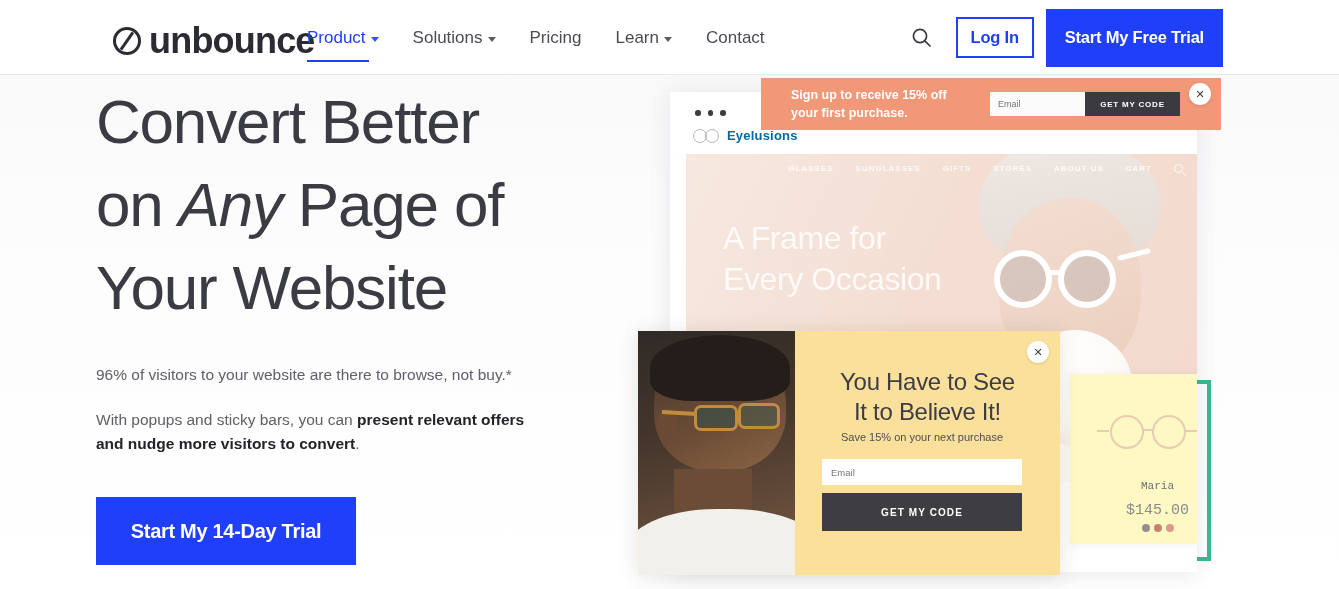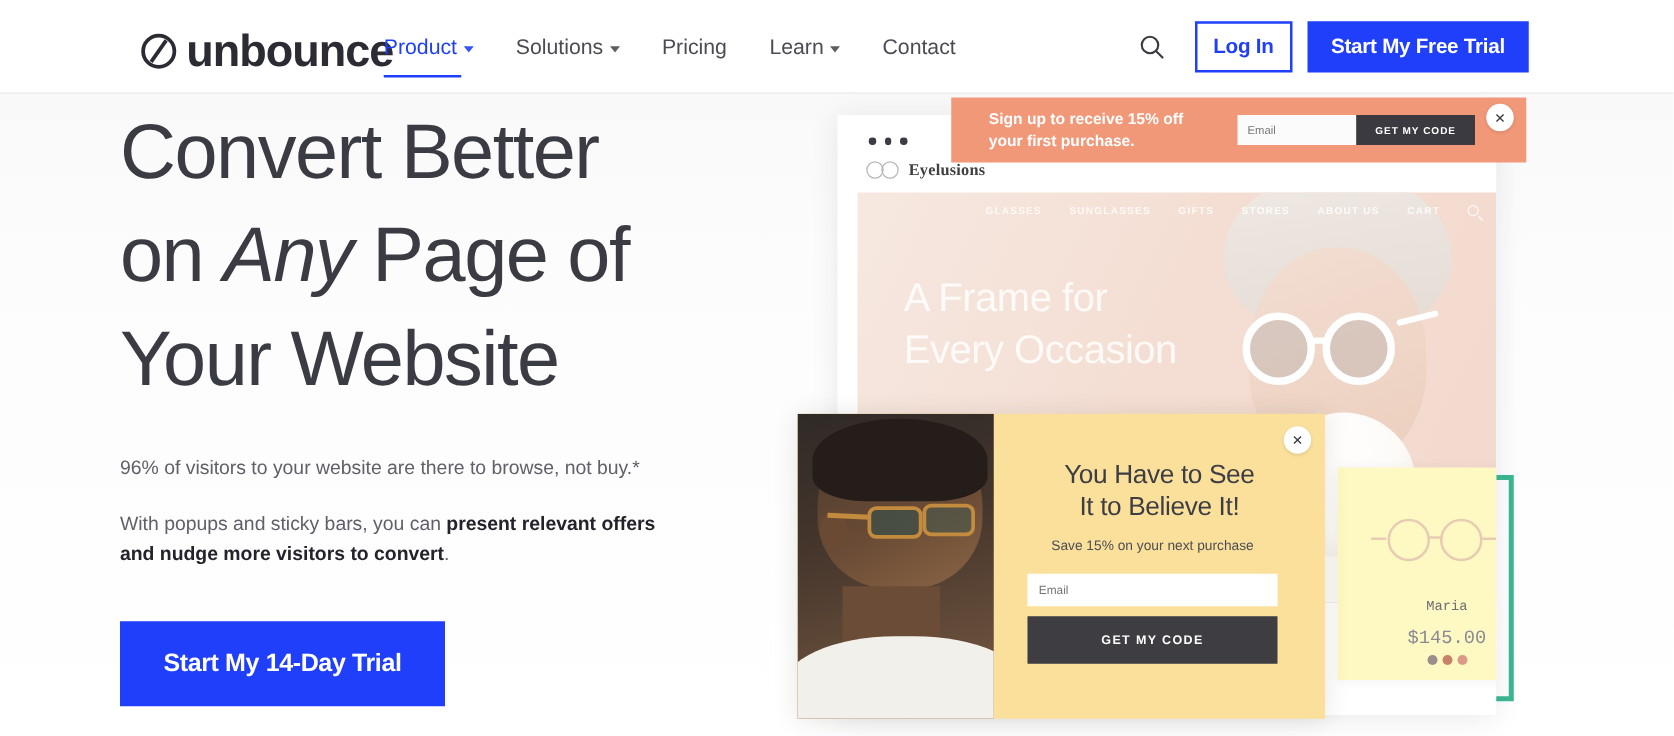--- a/index.html
+++ b/index.html
@@ -94,21 +94,21 @@
     display: flex; align-items: center; justify-content: center;
     white-space: nowrap;
   }
   .btn-login {
     width: 78px; height: 41px;
     border: 2px solid #1f3ffb;
     color: #1f3ffb; background: #fff;
     margin-right: 12px;
   }
   .btn-trial {
-    height: 41px; padding: 0 19px;
+    height: 58px; padding: 0 19px;
     background: #1f3ffb; color: #fff;
   }
 
   
   .hero-copy { position: absolute; left: 96px; top: 80px; width: 520px; }
   .headline {
     font-size: 62px; line-height: 1.34;
     font-weight: 400; color: #3b3b44;
     letter-spacing: -1.2px;
   }
@@ -160,23 +160,23 @@
     position: absolute; left: 23px; top: 36px;
     display: flex; align-items: center; gap: 8px;
   }
   .rings { display: flex; }
   .rings i {
     width: 14px; height: 14px; border-radius: 50%;
     border: 1.4px solid #b9b5b3; display: block;
   }
   .rings i + i { margin-left: -2px; }
   .site-brand-name {
-    font-family: Liberation Serif, serif;
+    font-family: Liberation Sans, sans-serif;
     font-size: 13px; font-weight: 700;
-    color: #404040; letter-spacing: .2px;
+    color: #0369a1; letter-spacing: .2px;
   }
 
   .site-hero {
     position: absolute; left: 16px; top: 62px;
     width: 511px; height: 328px;
     background: linear-gradient(115deg,#f6e8e0 0%, #f4ded3 45%, #f3d9cd 100%);
     overflow: hidden;
   }
   .site-nav {
     position: absolute; right: 14px; top: 10px;
@@ -417,21 +417,21 @@
     position: absolute; left: 24px; top: 80px;
     width: 34px; height: 4px; background: #c38b3d;
     transform: rotate(3deg);
   }
   .popup-body {
     position: absolute; left: 157px; top: 0; width: 265px; height: 244px;
   }
   .popup-title {
     position: absolute; left: 0; top: 36px; width: 265px;
     text-align: center;
-    font-size: 21px; line-height: 1.26; color: #3d3d44;
+    font-size: 24px; line-height: 1.26; color: #3d3d44;
     font-weight: 400; letter-spacing: -0.3px;
   }
   .popup-sub {
     position: absolute; left: 0; top: 100px; width: 254px;
     text-align: center; font-size: 11px; color: #4d4d55;
   }
   .popup-email {
     position: absolute; left: 27px; top: 128px;
     width: 200px; height: 26px;
     background: #ffffff; border: none;

